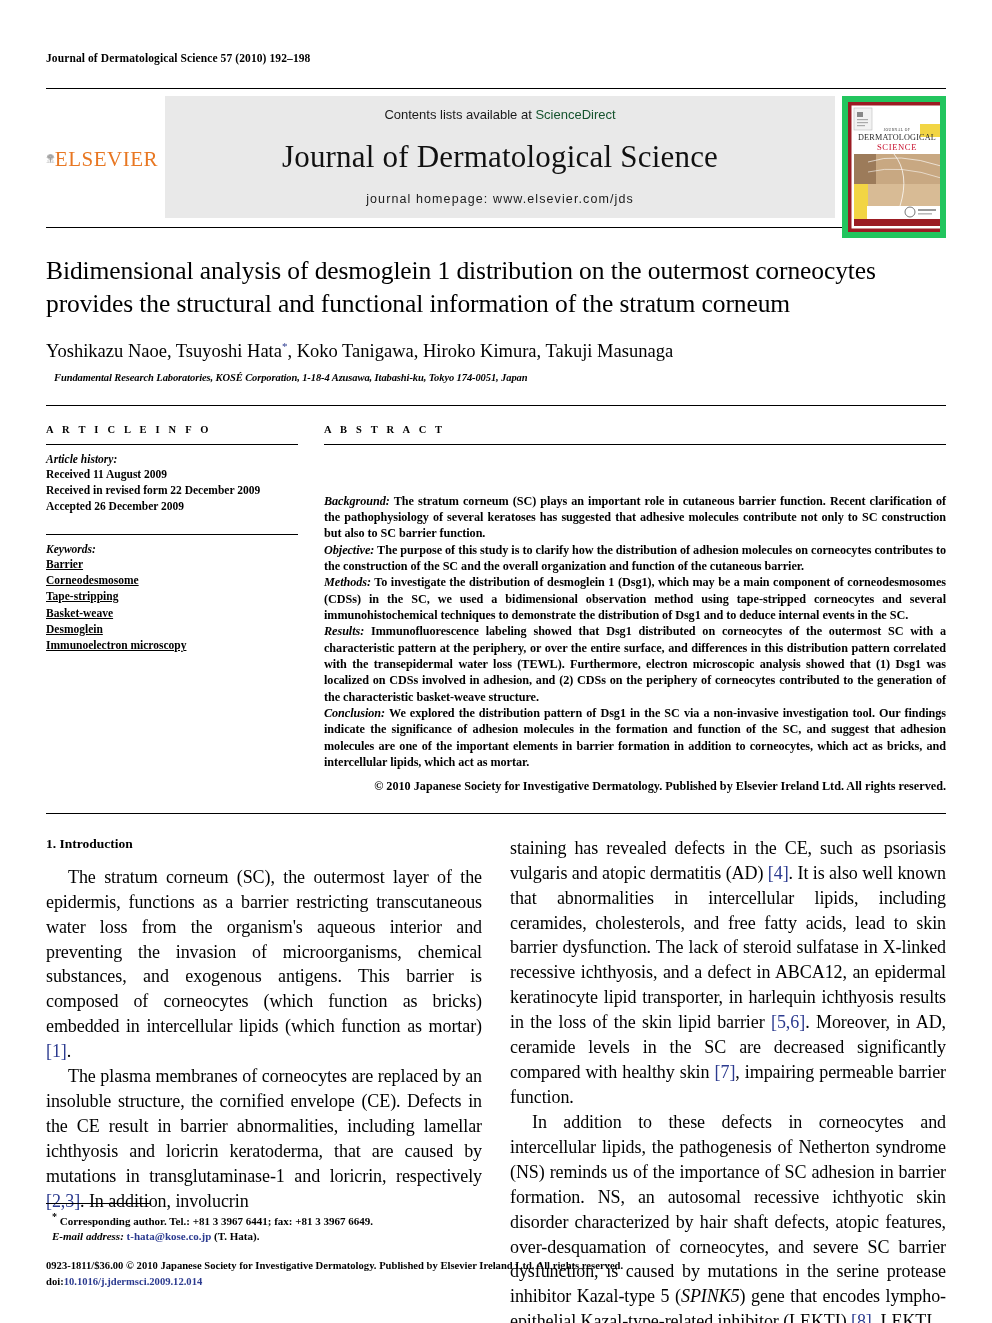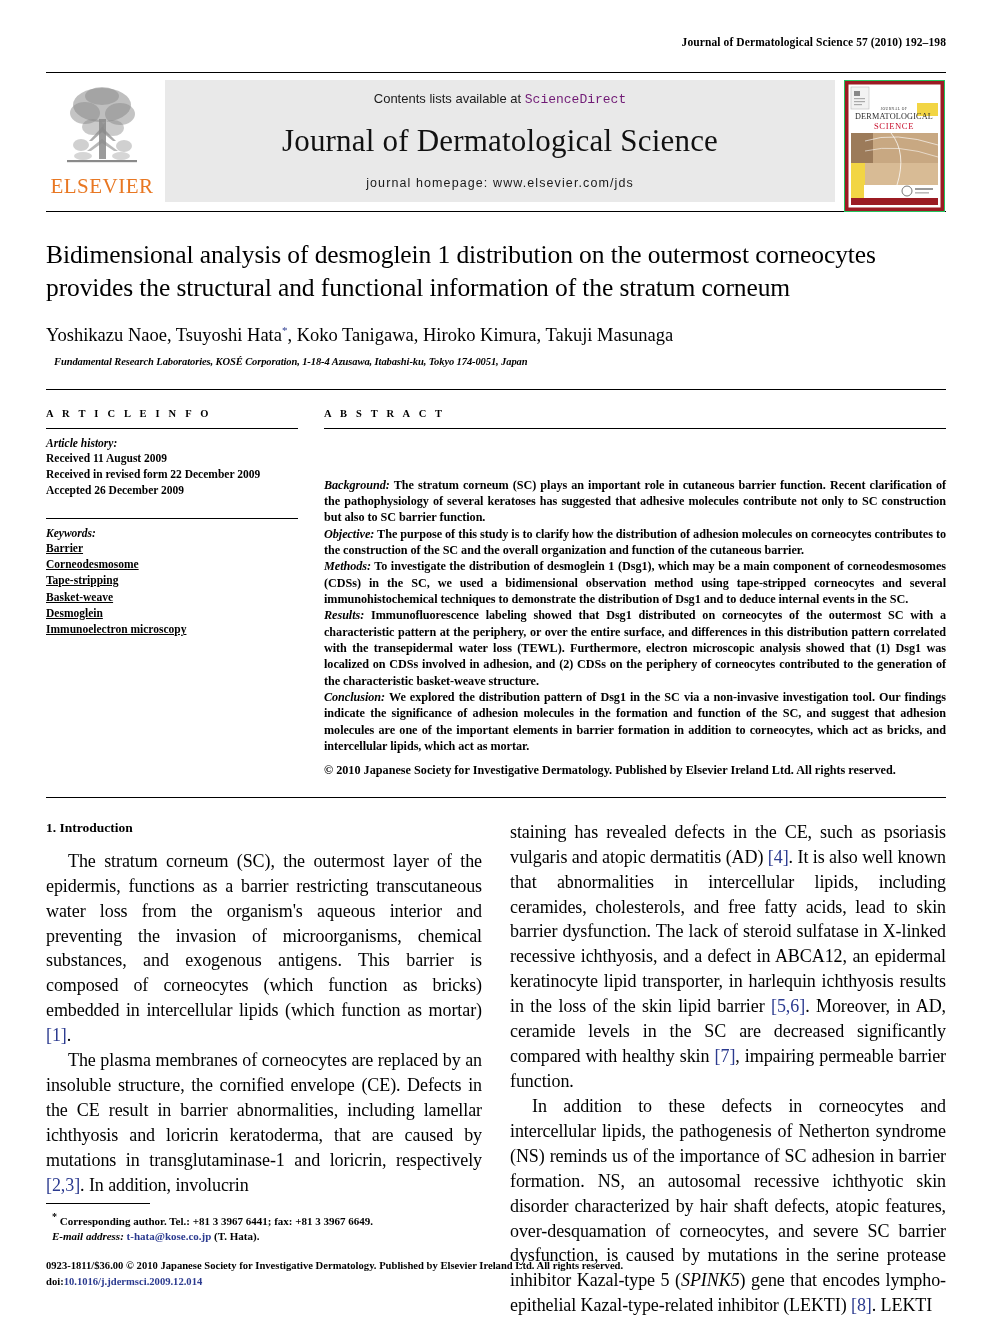--- a/index.html
+++ b/index.html
@@ -18,44 +18,44 @@
   .page {
     width: 992px;
     height: 1323px;
     position: relative;
     box-sizing: border-box;
     padding: 0 46px;
   }
 
   
   .running-head {
-    text-align: right;
+    text-align: left;
     font-size: 11.5px;
     font-weight: bold;
     letter-spacing: 0.1px;
-    padding-top: 36px;
+    padding-top: 52px;
     padding-bottom: 0;
   }
 
   
   .masthead {
     margin-top: 24px;
     border-top: 1.6px solid #000;
     padding-top: 7px;
     display: flex;
     align-items: stretch;
     gap: 7px;
     height: 122px;
   }
   .logo-cell {
     width: 112px;
     flex: 0 0 112px;
     display: flex;
-    flex-direction: column;
-    justify-content: flex-start;
+    flex-direction: row;
+    justify-content: flex-end;
     align-items: center;
     padding-top: 3px;
   }
   .tree-svg { display:block; }
   .elsevier-word {
     font-family: "Liberation Serif", serif;
     color: #E87722;
     font-size: 21px;
     letter-spacing: 0.5px;
     line-height: 1;
@@ -70,22 +70,22 @@
     align-items: center;
     justify-content: space-between;
     padding: 11px 0 12px 0;
   }
   .banner-top {
     font-family: "Liberation Sans", sans-serif;
     font-size: 13px;
     color: #1a1a1a;
   }
   .sd-link {
-    color: #701a75;
-    font-family: Liberation Mono, monospace;
+    color: #14532d;
+    font-family: Liberation Sans, sans-serif;
   }
   .banner-title {
     font-family: "Liberation Serif", serif;
     font-size: 31px;
     color: #111;
     letter-spacing: 0.2px;
     line-height: 1.1;
   }
   .banner-home {
     font-family: "Liberation Sans", sans-serif;
@@ -96,21 +96,21 @@
   .cover-cell {
     width: 104px;
     flex: 0 0 104px;
     display: flex;
     align-items: flex-start;
     justify-content: center;
   }
   .cover {
     width: 99px;
     height: 130px;
-    border: 1px solid #22c55e;
+    border: 6px solid #22c55e;
     position: relative;
     overflow: hidden;
     background: #fff;
   }
 
   
   .title-rule-top {
     border-top: 1.6px solid #000;
     margin-top: 9px;
   }
@@ -190,21 +190,21 @@
   }
   .abstract-body p { margin: 0; }
   .abstract-body .lead {
     font-style: italic;
     font-weight: bold;
   }
   .copyright {
     margin-top: 8px;
     font-size: 12.2px;
     line-height: 1.34;
-    text-align: left;
+    text-align: right;
     font-weight: bold;
   }
   .copyright .cp-inner { display: inline; }
 
   
   .body-rule {
     border-top: 1.6px solid #000;
     margin-top: 18px;
   }
   .body-cols {

